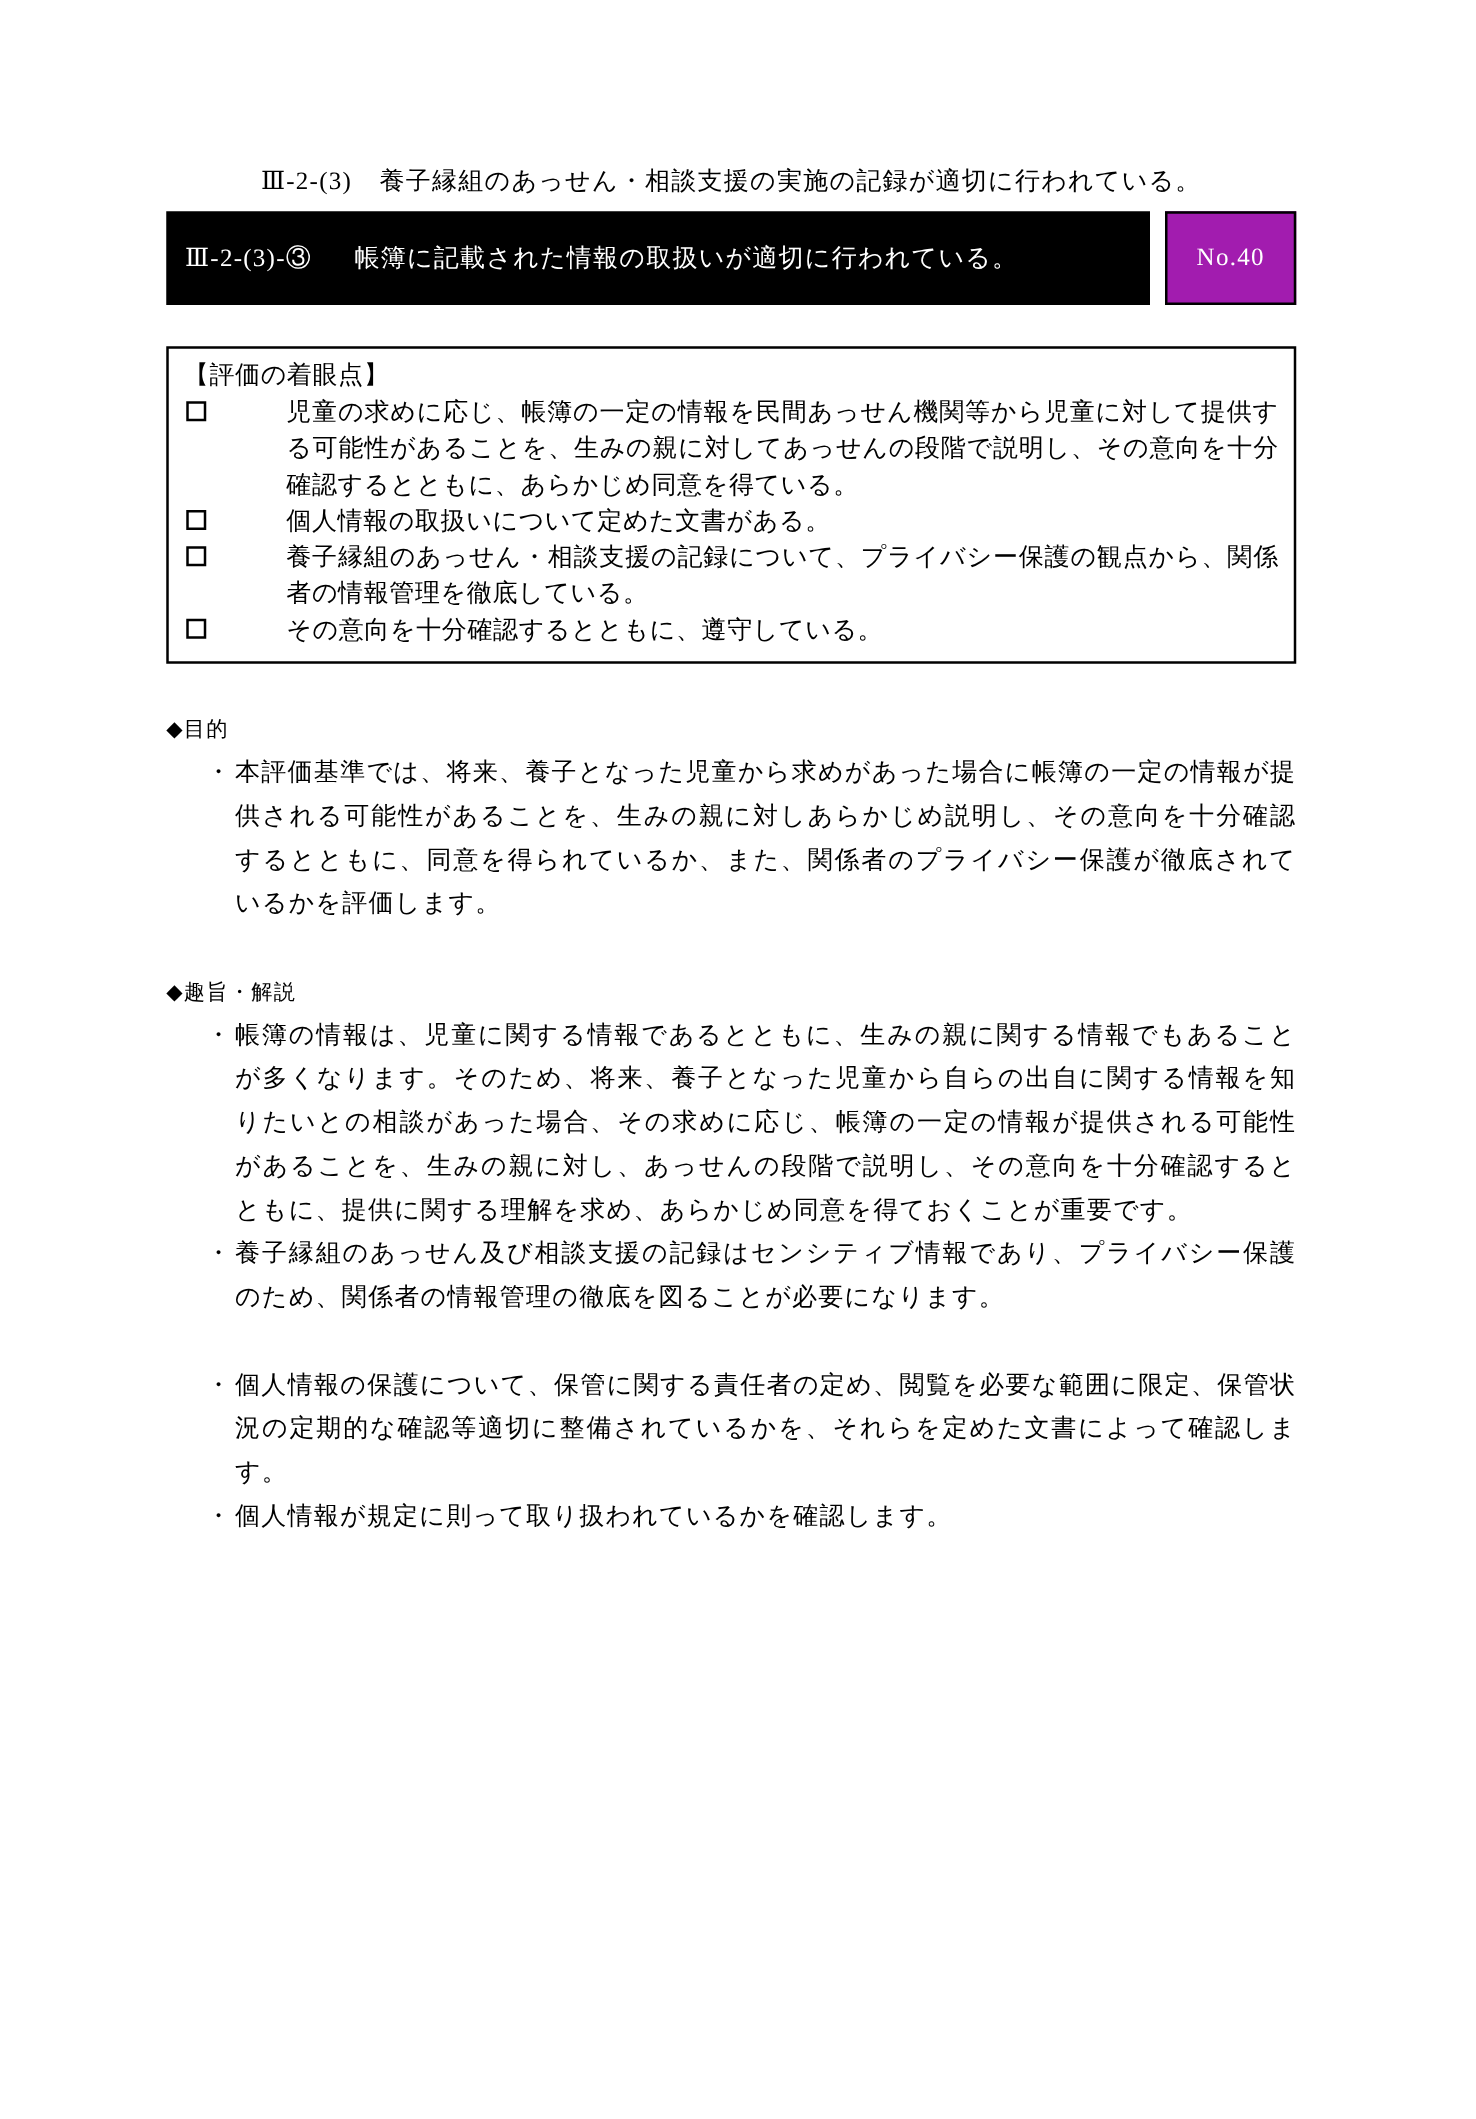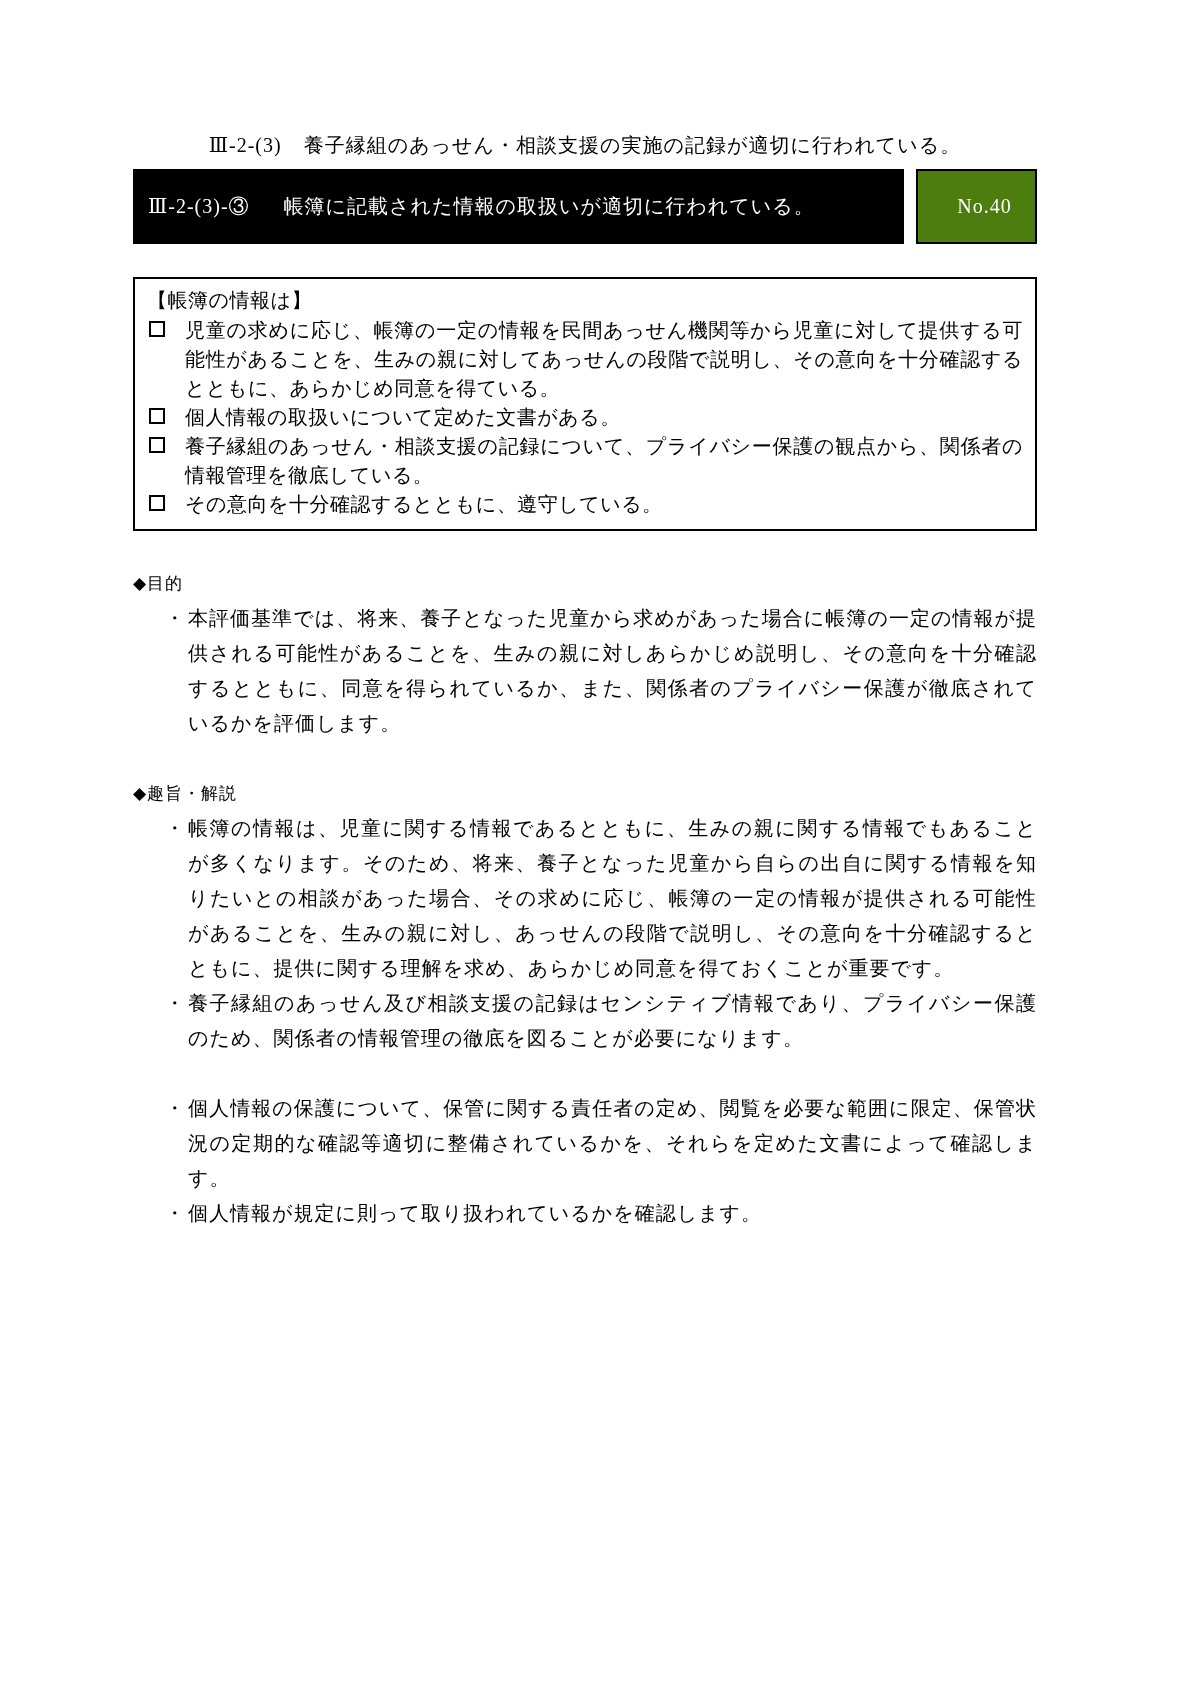--- a/index.html
+++ b/index.html
@@ -16,32 +16,32 @@
   .section-heading .code{margin-right:22px;}
 
   
   .banner{display:flex;gap:12px;margin-top:11px;height:75px;}
   .banner-main{
     flex:1;background:#000;color:#fff;display:flex;align-items:center;
     padding-left:15px;font-size:20px;letter-spacing:1px;white-space:nowrap;
   }
   .banner-main .code{margin-right:34px;}
   .banner-no{
-    width:101px;background:#4d7c0f;color:#fff;border:2px solid #000;
+    width:101px;background:#a21caf;color:#fff;border:2px solid #000;
     display:flex;align-items:center;justify-content:center;
-    font-size:20px;letter-spacing:1px;padding-left:16px;
+    font-size:20px;letter-spacing:1px;
   }
 
   
   .checkpoint-box{
     border:2px solid #000;margin-top:33px;padding:7px 12px 10px 12px;
     font-size:20px;line-height:29px;letter-spacing:0.5px;
   }
   .box-heading{margin-bottom:1px;}
-  .check-item{display:flex;align-items:flex-start;}
+  .check-item{display:flex;align-items:flex-start;gap:44px;}
   .checkbox{
     flex:0 0 auto;width:16px;height:16px;border:2px solid #000;
     margin:5px 20px 0 2px;box-sizing:border-box;background:#fff;
   }
   .check-item .txt{flex:1;text-align:justify;}
 
   
   .criteria-heading{margin-top:62px;font-size:21px;line-height:35px;letter-spacing:1px;}
   .csection{margin-top:35px;}
   .csection-title{font-size:17px;line-height:35px;letter-spacing:1px;}
@@ -61,21 +61,21 @@
 
     <div class="banner">
       <div class="banner-main">
         <span class="code">Ⅲ-2-(3)-③</span>
           <span>帳簿に記載された情報の取扱いが適切に行われている。</span>
       </div>
       <div class="banner-no">No.40</div>
     </div>
 
     <div class="checkpoint-box">
-      <div class="box-heading">【帳簿の情報は】</div>
+      <div class="box-heading">【評価の着眼点】</div>
 
       <div class="check-item">
         <span class="checkbox"></span>
         <span class="txt">児童の求めに応じ、帳簿の一定の情報を民間あっせん機関等から児童に対して提供する可能性があることを、生みの親に対してあっせんの段階で説明し、その意向を十分確認するとともに、あらかじめ同意を得ている。</span>
       </div>
       <div class="check-item">
         <span class="checkbox"></span>
         <span class="txt">個人情報の取扱いについて定めた文書がある。</span>
       </div>
       <div class="check-item">

